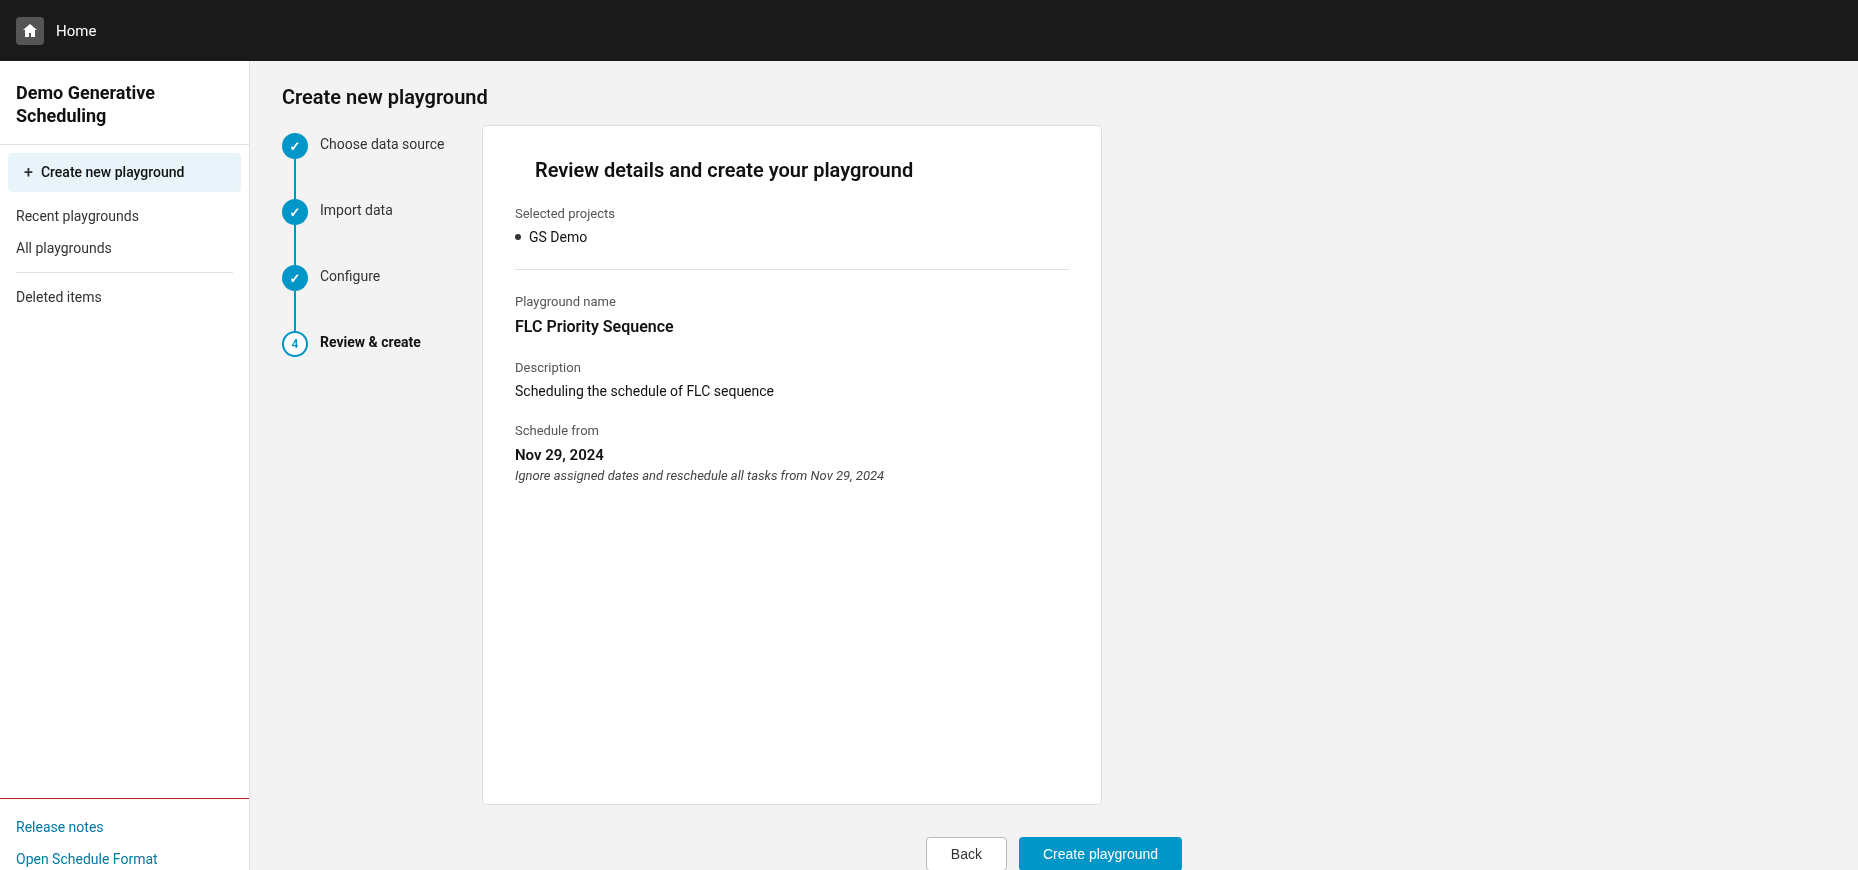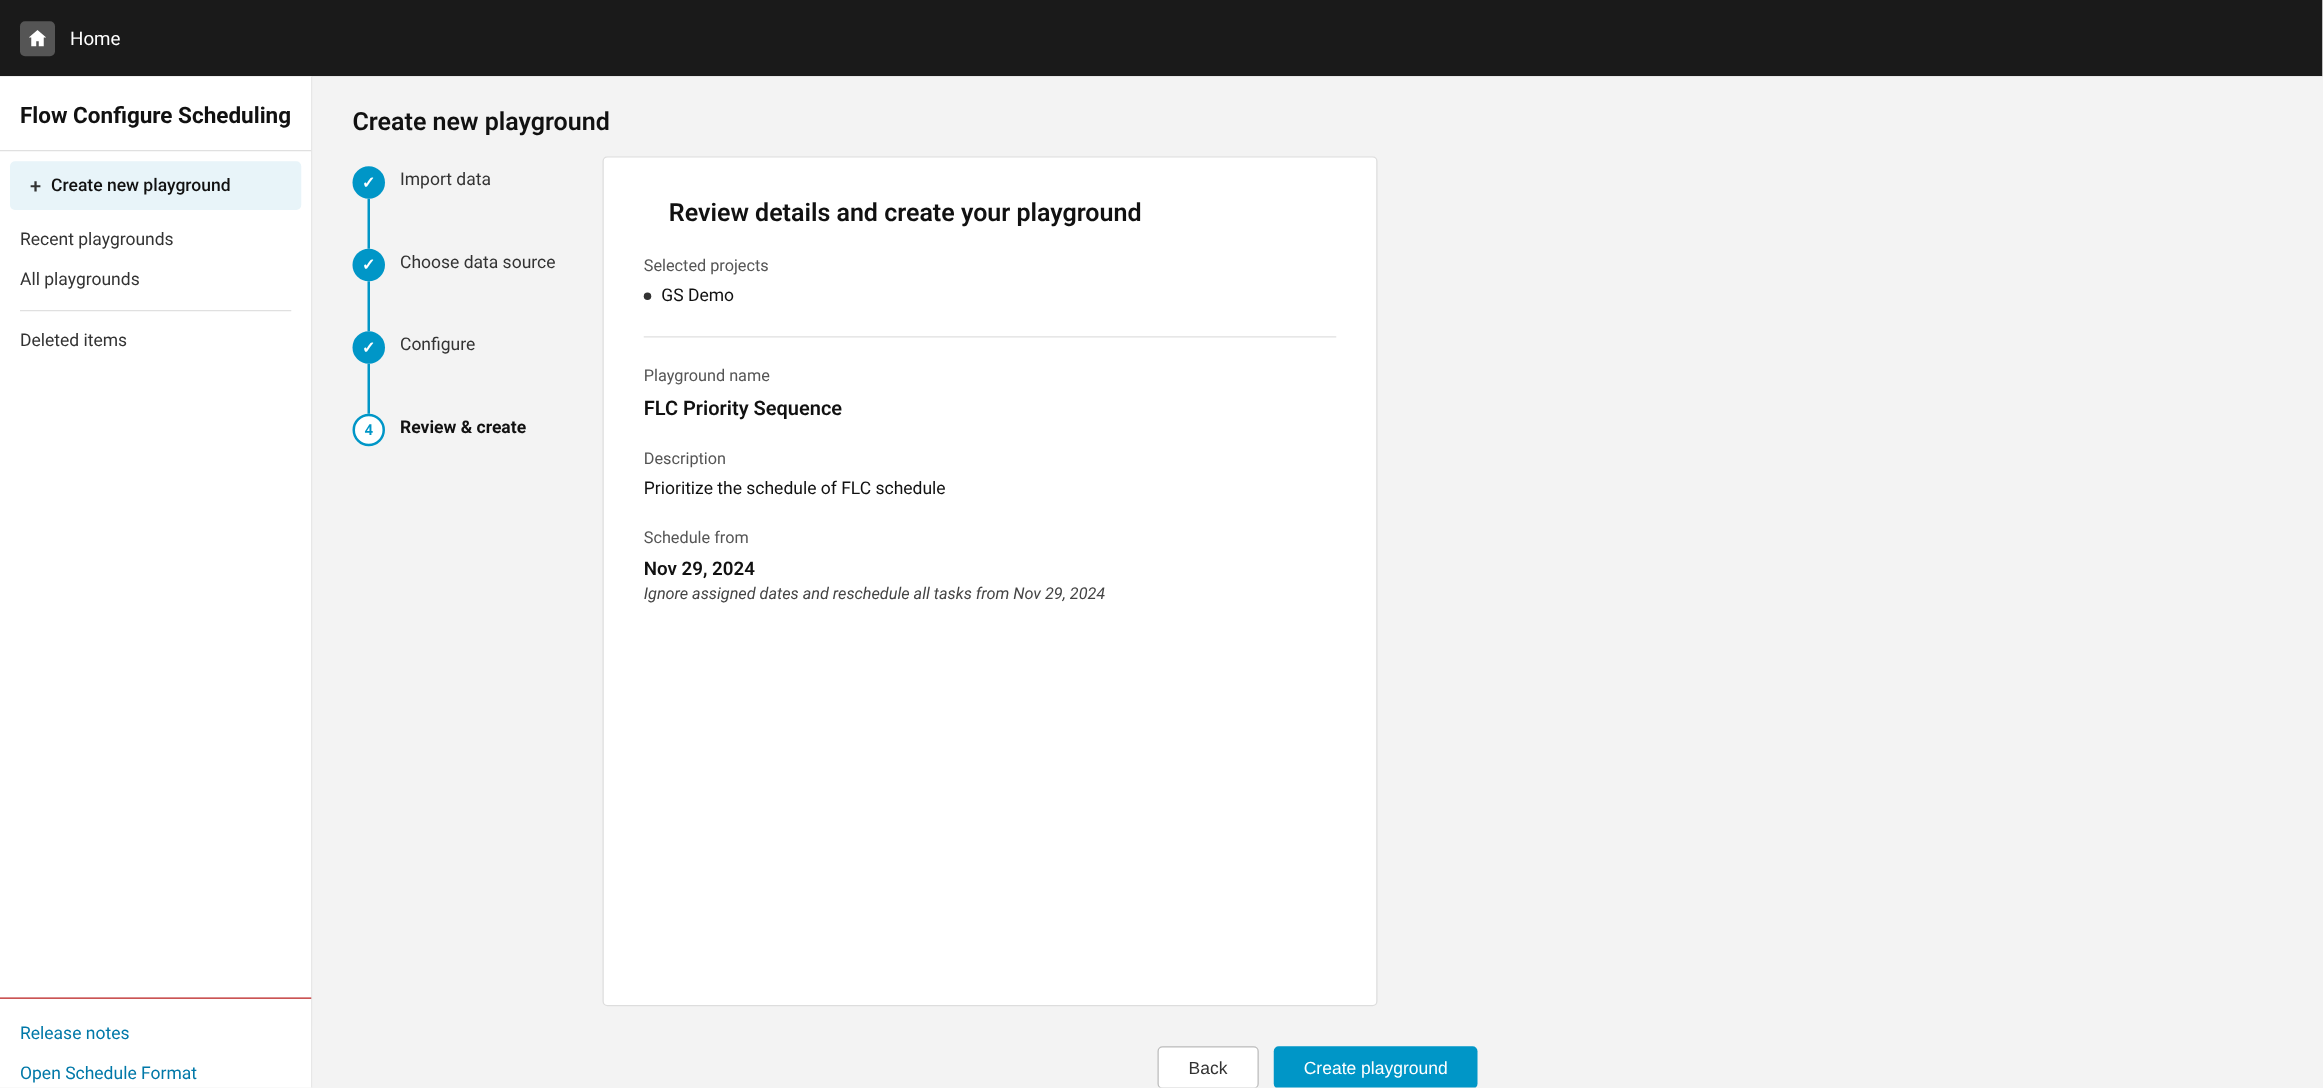--- a/index.html
+++ b/index.html
@@ -271,21 +271,21 @@
     <svg viewBox="0 0 16 16" xmlns="http://www.w3.org/2000/svg">
       <path d="M8 1L1 7h2v7h4v-4h2v4h4V7h2L8 1z"></path>
     </svg>
   </div>
   <span class="topnav-title">Home</span>
 </nav>
 
 <div class="layout">
 
   <aside class="sidebar">
-    <div class="sidebar-app-title">Flow Configure Scheduling</div>
+    <div class="sidebar-app-title">Demo Generative Scheduling</div>
 
     <div class="sidebar-create-btn">
       <span class="plus-icon">+</span>
       <span>Create new playground</span>
     </div>
 
     <div class="sidebar-nav-item">
       <span>Recent playgrounds</span>
     </div>
     <div class="sidebar-nav-item">
@@ -303,31 +303,31 @@
       <a class="sidebar-link">Open Schedule Format</a>
     </div>
   </aside>
 
   <div class="main-content">
     <div class="page-header">Create new playground</div>
 
     <div class="content-area">
 
       <div class="stepper">
+
+        <div class="step">
+          <div class="step-connector"></div>
+          <div class="step-circle check"></div>
+          <span class="step-label">Choose data source</span>
+        </div>
 
         <div class="step">
           <div class="step-connector"></div>
           <div class="step-circle check"></div>
           <span class="step-label">Import data</span>
-        </div>
-
-        <div class="step">
-          <div class="step-connector"></div>
-          <div class="step-circle check"></div>
-          <span class="step-label">Choose data source</span>
         </div>
 
         <div class="step">
           <div class="step-connector"></div>
           <div class="step-circle check"></div>
           <span class="step-label">Configure</span>
         </div>
 
         <div class="step">
           <div class="step-circle number">4</div>
@@ -348,21 +348,21 @@
 
         <div class="review-divider"></div>
 
         <div class="review-section">
           <div class="review-section-label">Playground name</div>
           <div class="review-name-value">FLC Priority Sequence</div>
         </div>
 
         <div class="review-section">
           <div class="review-section-label">Description</div>
-          <div class="review-section-value">Prioritize the schedule of FLC schedule</div>
+          <div class="review-section-value">Scheduling the schedule of FLC sequence</div>
         </div>
 
         <div class="review-section">
           <div class="review-section-label">Schedule from</div>
           <div class="review-date-value">Nov 29, 2024</div>
           <div class="review-italic">Ignore assigned dates and reschedule all tasks from Nov 29, 2024</div>
         </div>
       </div>
     </div>
 

